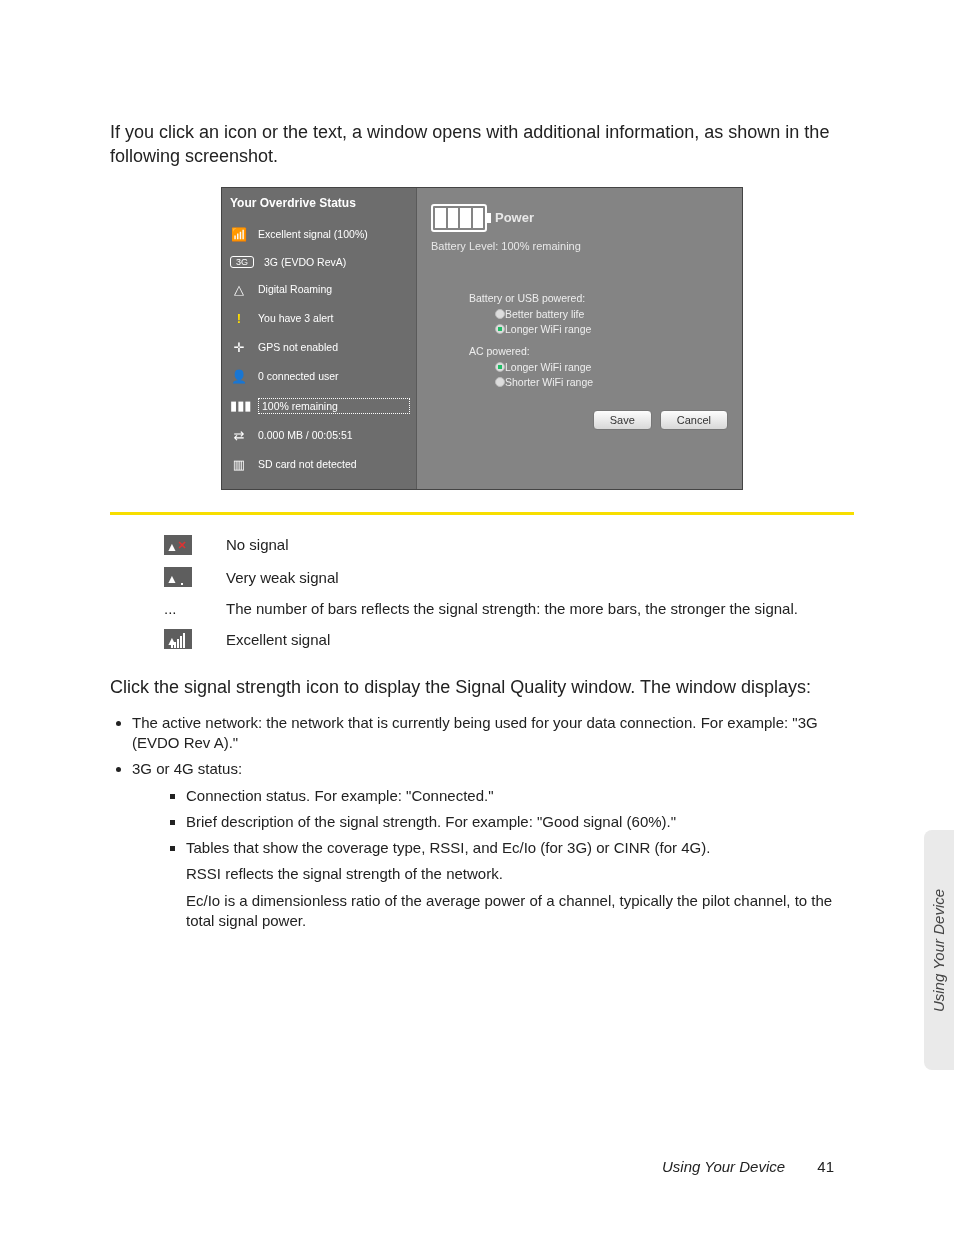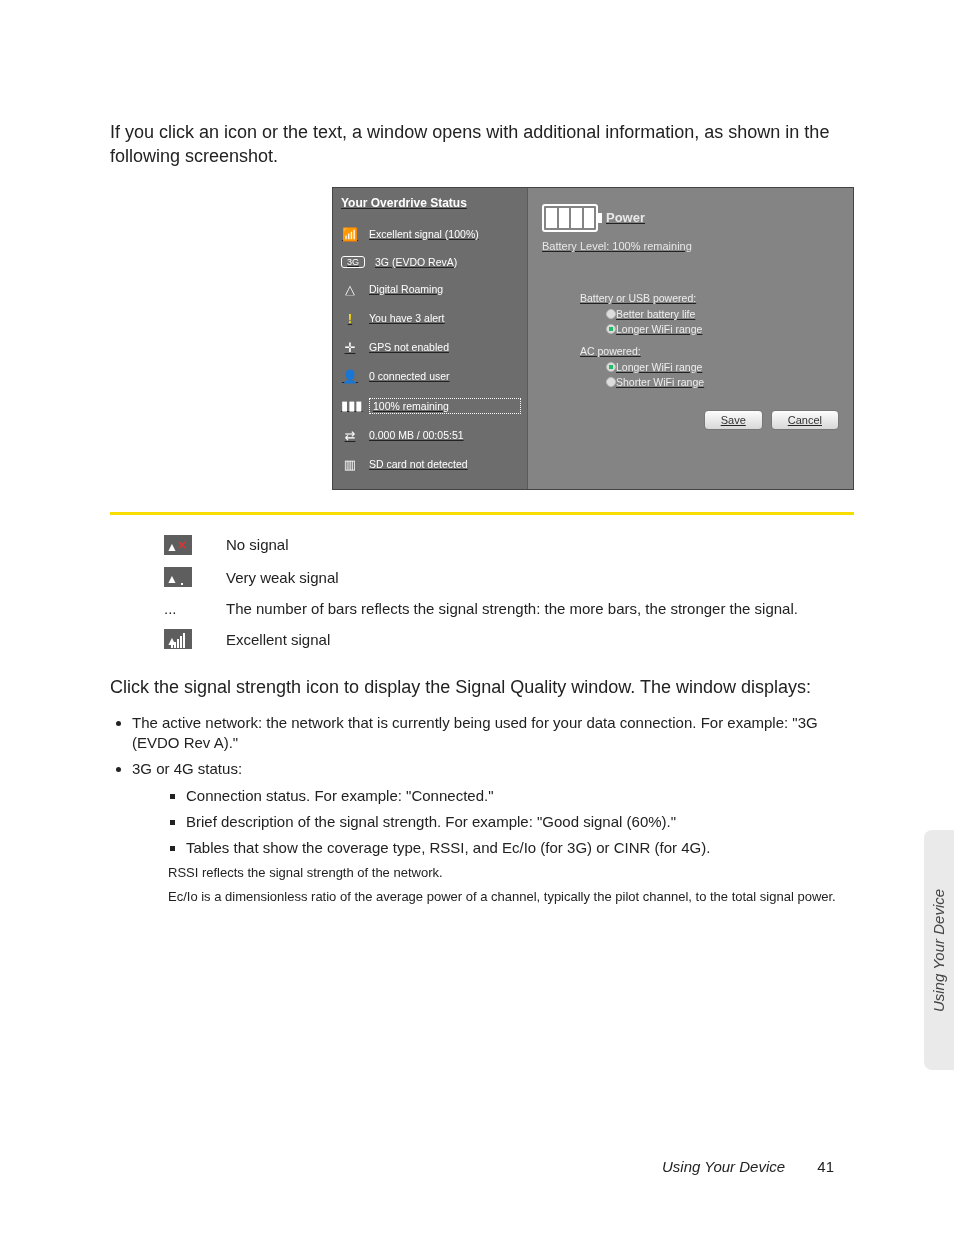--- a/index.html
+++ b/index.html
@@ -16,23 +16,22 @@
     box-sizing: border-box;
     padding: 120px 100px 60px 110px;
   }
   .body-text {
     font-size: 18px;
     line-height: 1.35;
     margin: 0 0 14px 0;
   }
   .screenshot-wrap {
     display: flex;
-    justify-content: flex-end;
+    justify-content: center;
     margin: 18px 0 22px 0;
-    text-decoration: underline;
   }
   .screenshot {
     width: 520px;
     background: #7e7e7e;
     border: 1px solid #444;
     display: flex;
     font-size: 11px;
     color: #fff;
   }
   .ss-left {
@@ -248,22 +247,22 @@
     list-style: square;
     padding-left: 54px;
     margin: 6px 0;
   }
   ul.inner > li {
     font-size: 15px;
     line-height: 1.35;
     margin-bottom: 6px;
   }
   .inner-para {
-    margin: 6px 0 6px 36px;
-    font-size: 13px;
+    margin: 6px 0 6px 54px;
+    font-size: 15px;
     line-height: 1.35;
   }
 
   .side-tab {
     position: absolute;
     right: 0;
     top: 830px;
     width: 30px;
     height: 240px;
     background: #eaeaea;

